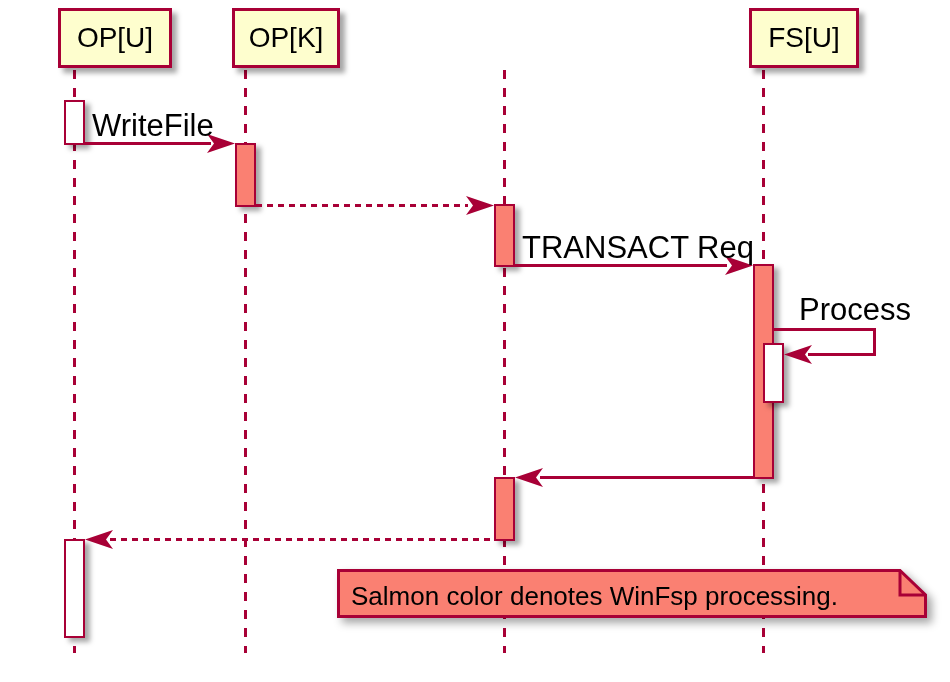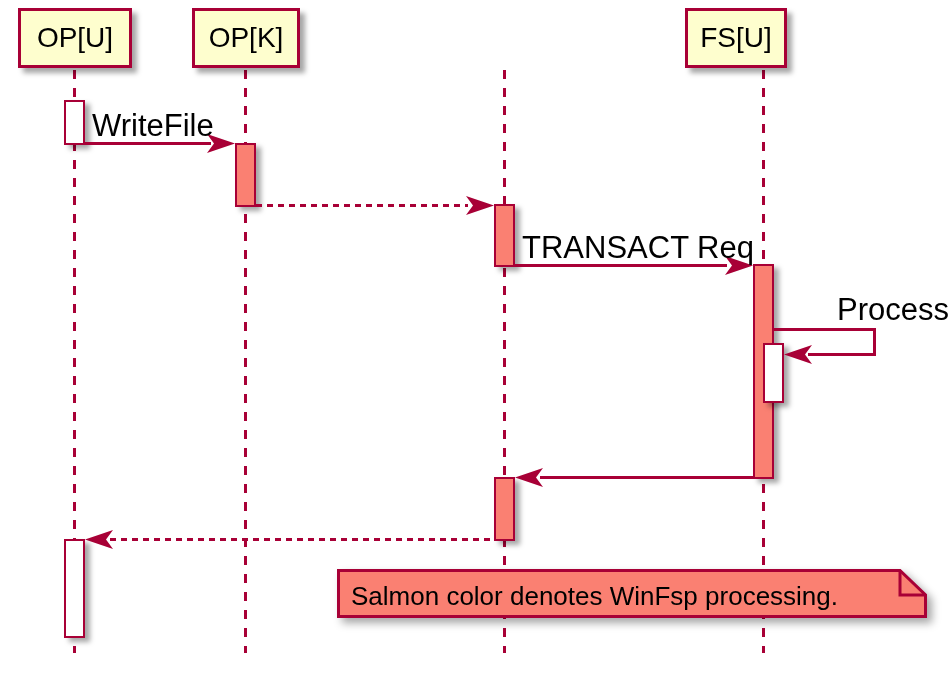--- a/index.html
+++ b/index.html
@@ -28,20 +28,21 @@
     top: 8px;
     height: 60px;
     box-sizing: border-box;
     background: #FEFECE;
     border: 3px solid #A80036;
     box-shadow: 5px 5px 5px rgba(0,0,0,0.35);
     display: flex;
     align-items: center;
     justify-content: center;
     z-index: 3;
+    margin-left: 40px;
   }
   .pbox span {
     font-size: 28px;
     color: #000000;
     white-space: nowrap;
   }
 
   
   .act {
     position: absolute;
@@ -117,21 +118,21 @@
   <div class="lifeline" style="left:244px"></div>
   <div class="lifeline" style="left:503px"></div>
   <div class="lifeline" style="left:762px"></div>
 
   <div class="pbox" style="left:18px;width:114px">
     <span>OP[U]</span>
   </div>
   <div class="pbox" style="left:192px;width:108px">
     <span>OP[K]</span>
   </div>
-  <div class="pbox" style="left:685px;width:102px">
+  <div class="pbox" style="left:709px;width:110px">
     <span>FS[U]</span>
   </div>
 
   <div class="act white" style="left:64px;top:100px;height:45px"></div>
   <div class="act salmon" style="left:235px;top:143px;height:64px"></div>
   <div class="act salmon" style="left:494px;top:204px;height:63px"></div>
   <div class="act salmon" style="left:753px;top:264px;height:215px"></div>
   <div class="act white" style="left:763px;top:343px;height:60px"></div>
   <div class="act salmon" style="left:494px;top:477px;height:64px"></div>
   <div class="act white" style="left:64px;top:539px;height:99px"></div>
@@ -146,21 +147,21 @@
   <svg class="ah" style="left:466px;top:196px" width="28" height="19" viewBox="0 0 28 19">
       <polygon points="0,0 28,9.5 0,19 7,9.5" fill="#A80036"></polygon>
     </svg>
 
   <div class="mlabel" style="left:522px;top:233px">TRANSACT Req</div>
   <div class="mline" style="left:515px;top:264px;width:212px"></div>
   <svg class="ah" style="left:725px;top:256px" width="28" height="19" viewBox="0 0 28 19">
       <polygon points="0,0 28,9.5 0,19 7,9.5" fill="#A80036"></polygon>
     </svg>
 
-  <div class="mlabel" style="left:837px;top:295px">Process</div>
+  <div class="mlabel" style="left:799px;top:295px">Process</div>
   <div class="mline" style="left:774px;top:328px;width:102px"></div>
   <div class="vline" style="left:873px;top:328px;height:28px"></div>
   <div class="mline" style="left:808px;top:353px;width:68px"></div>
   <svg class="ah" style="left:784px;top:345px" width="28" height="19" viewBox="0 0 28 19">
       <polygon points="28,0 0,9.5 28,19 21,9.5" fill="#A80036"></polygon>
     </svg>
 
   <div class="mline" style="left:540px;top:476px;width:213px"></div>
   <svg class="ah" style="left:515px;top:468px" width="28" height="19" viewBox="0 0 28 19">
       <polygon points="28,0 0,9.5 28,19 21,9.5" fill="#A80036"></polygon>

